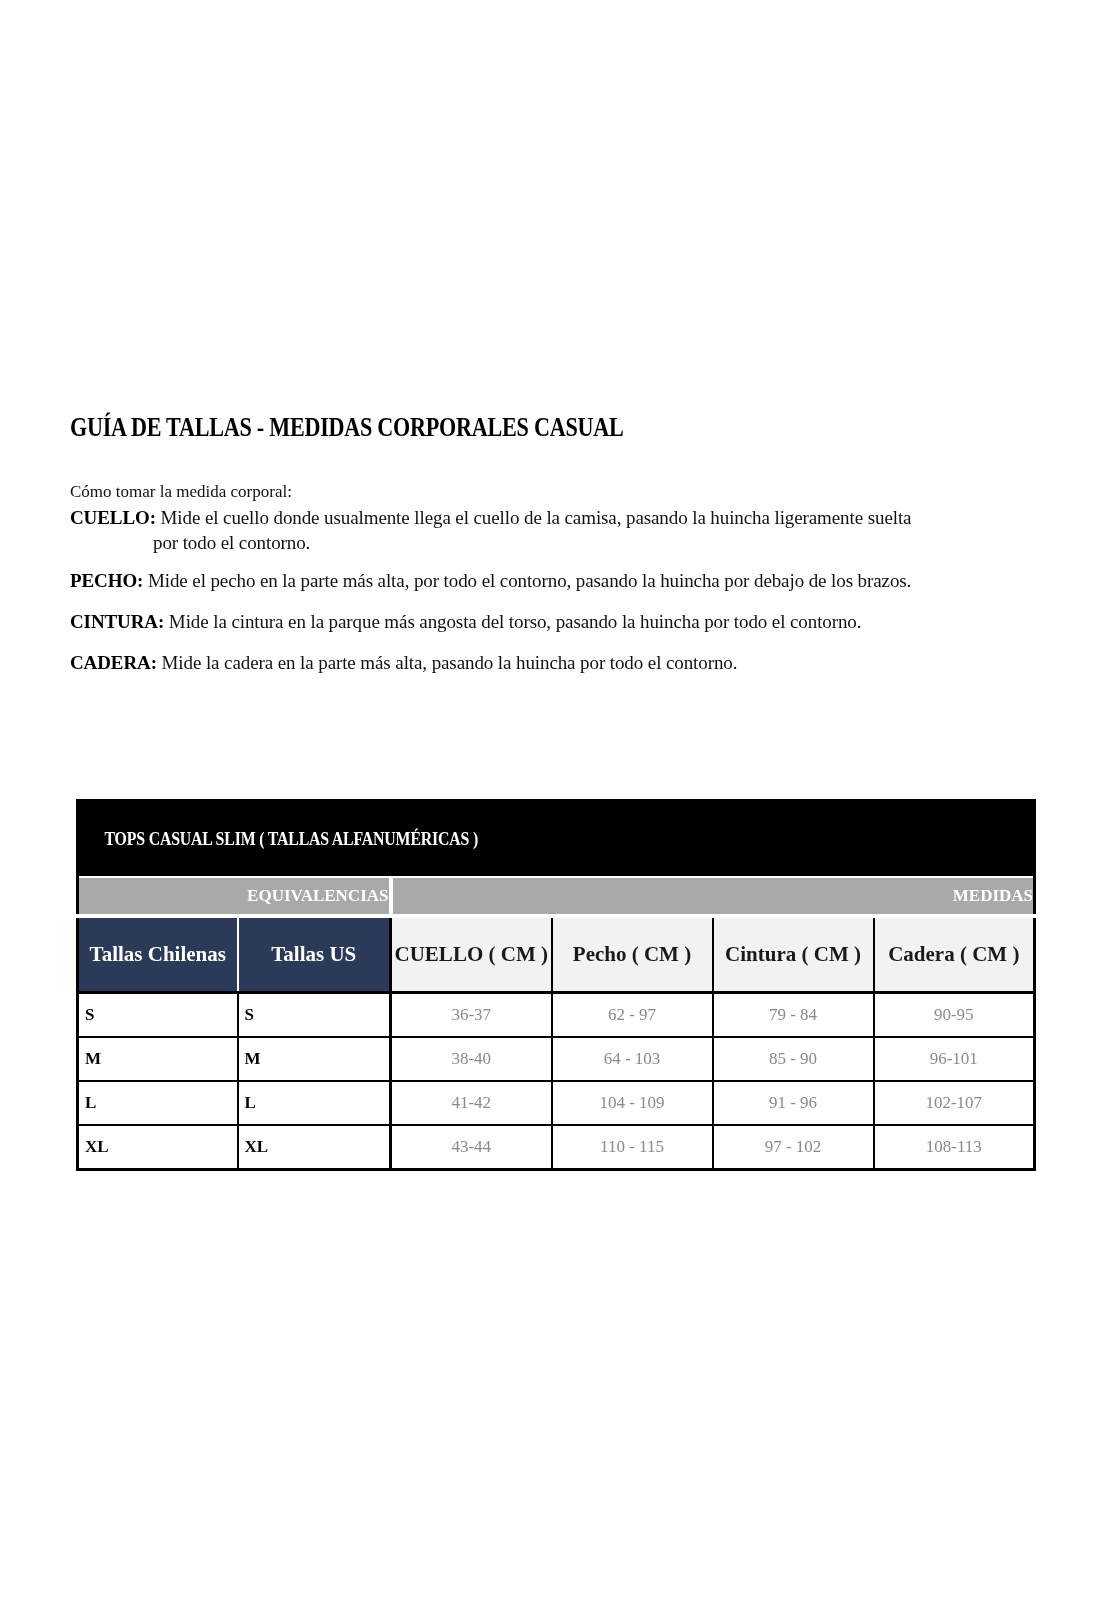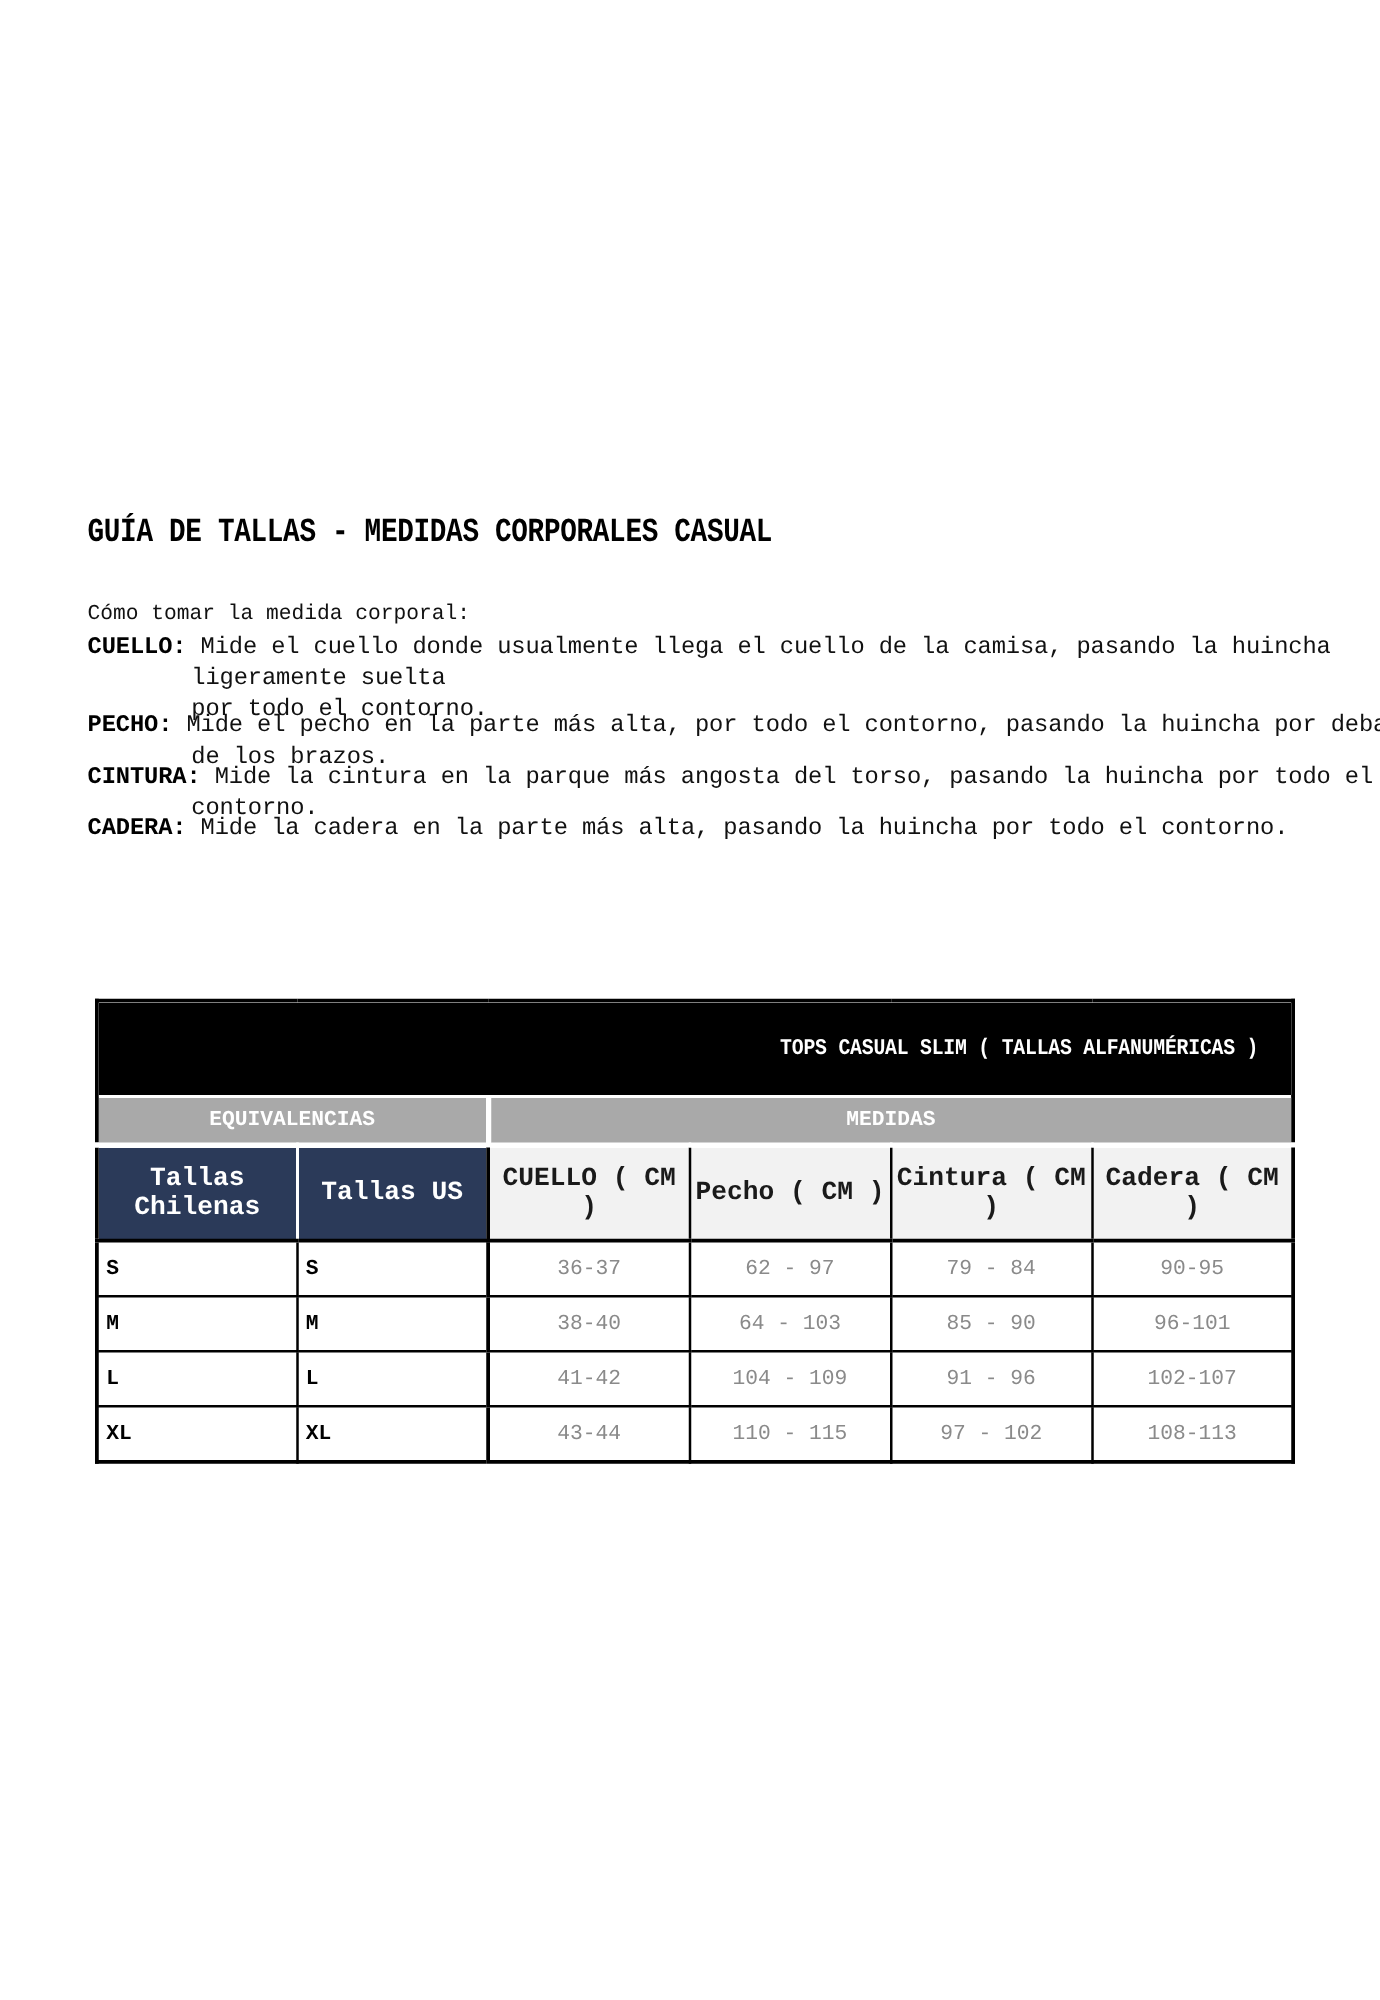--- a/index.html
+++ b/index.html
@@ -1,18 +1,18 @@
 <!DOCTYPE html>
 <html><head>
 <meta charset="utf-8">
 <style>
   html,body { margin:0; padding:0; background:#fff; }
   .page {
     position:relative; width:1104px; height:1600px; background:#ffffff;
-    font-family:Liberation Mono, monospace; color:#111; overflow:hidden;
+    font-family:Liberation Serif, serif; color:#111; overflow:hidden;
   }
   
   .doc-title {
     position:absolute; left:70px; top:412px;
     font-size:27px; font-weight:bold; white-space:nowrap; color:#000;
   }
   .cond-title { display:inline-block; transform:scaleX(0.82); transform-origin:0 50%; letter-spacing:-0.3px; }
   .intro {
     position:absolute; left:70px; top:479px; font-size:17px; line-height:25px; color:#111;
   }
@@ -30,28 +30,28 @@
 
   
   table.size-table {
     position:absolute; left:76px; top:799px; width:957px;
     border-collapse:collapse; table-layout:fixed;
     border:3px solid #000;
   }
   table.size-table td { padding:0; overflow:hidden; }
 
   tr.band td {
-    background:#000000; height:74px; text-align:right; vertical-align:middle;
+    background:#000000; height:74px; text-align:left; vertical-align:middle;
     color:#ffffff; font-size:18px; font-weight:bold;
     border-bottom:2px solid #fff;
   }
   .cond-band { display:inline-block; transform:scaleX(0.88); letter-spacing:-0.2px; white-space:nowrap; }
 
   tr.group td {
-    background:#A9A9A9; height:36px; text-align:center; vertical-align:middle;
+    background:#A9A9A9; height:36px; text-align:right; vertical-align:middle;
     color:#ffffff; font-size:17px; font-weight:bold;
     border-bottom:4px solid #fff;
   }
   tr.group td.g-eq { border-right:4px solid #fff; }
 
   tr.head td {
     height:73px; text-align:center; vertical-align:middle;
     font-size:21px; font-weight:bold;
     background:#F2F2F2; color:#1a1a1a;
     border:2px solid #000; border-bottom:3px solid #000;

